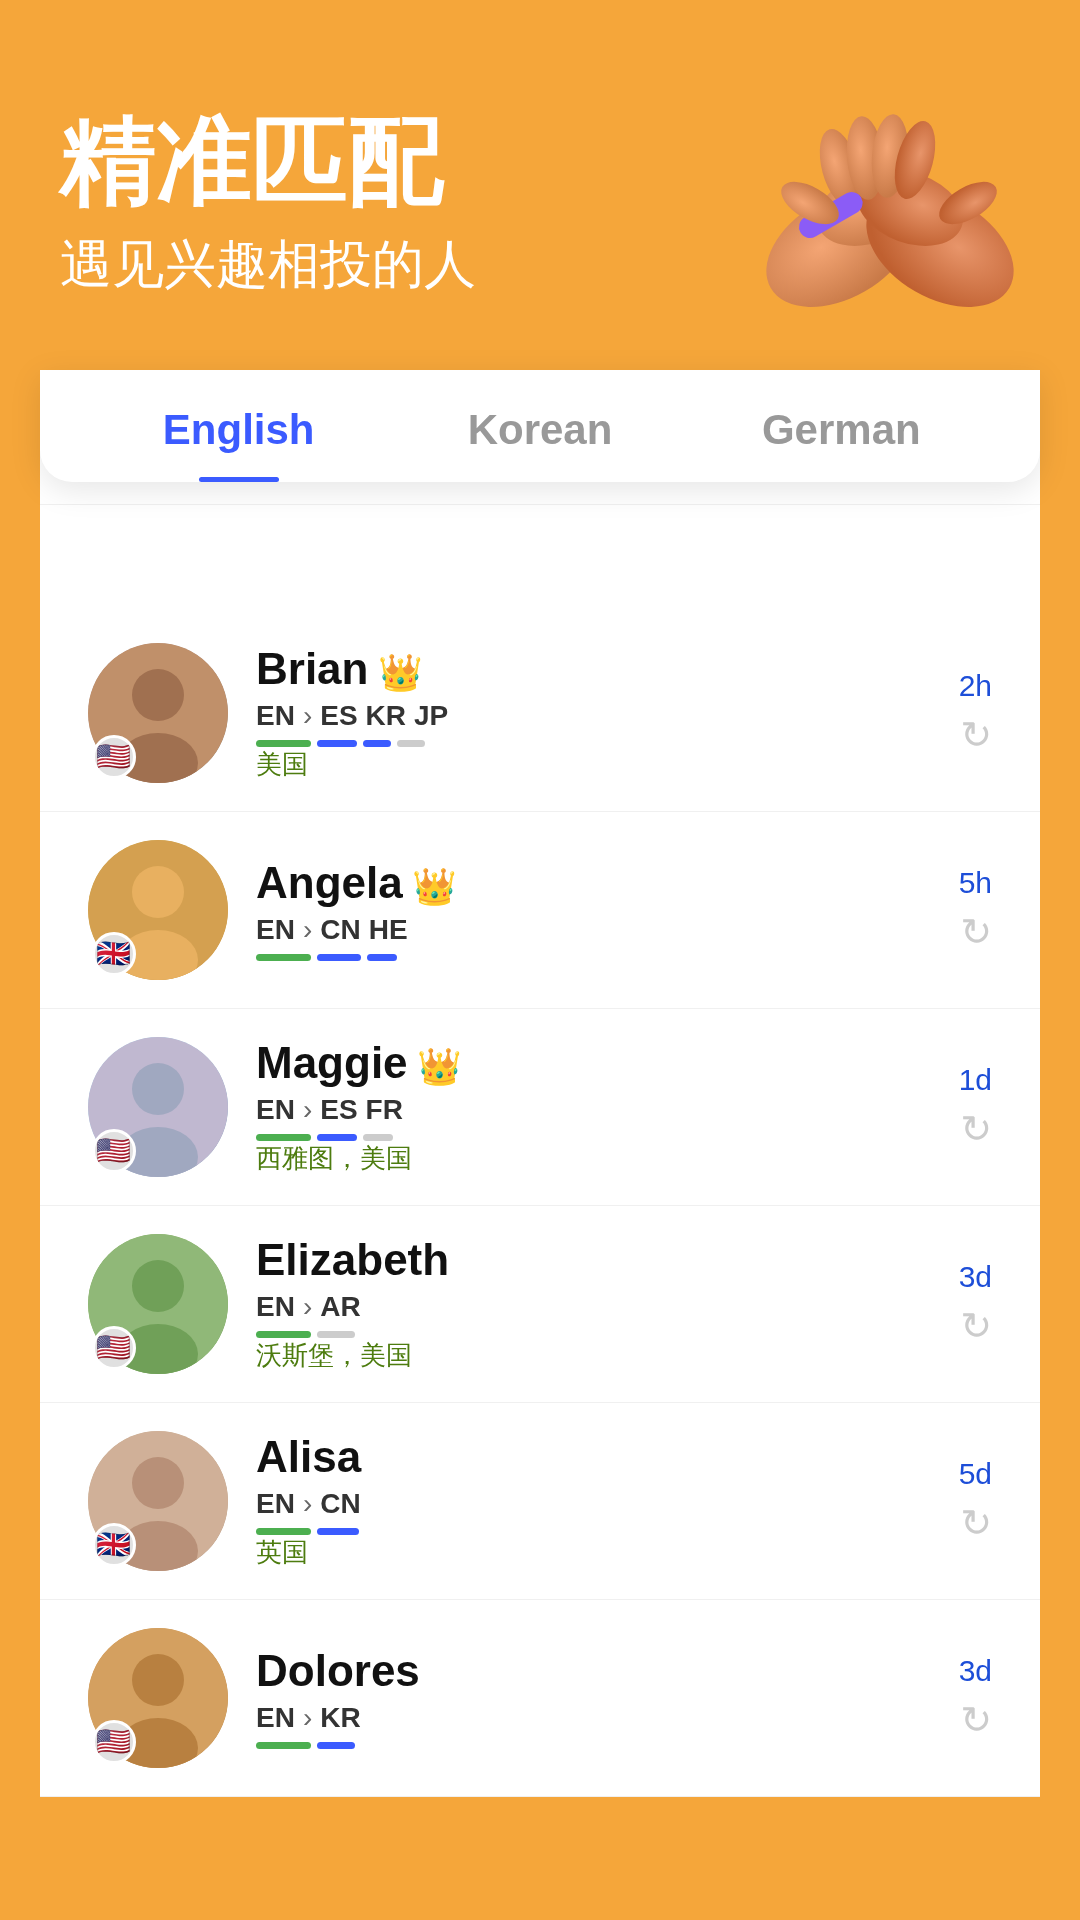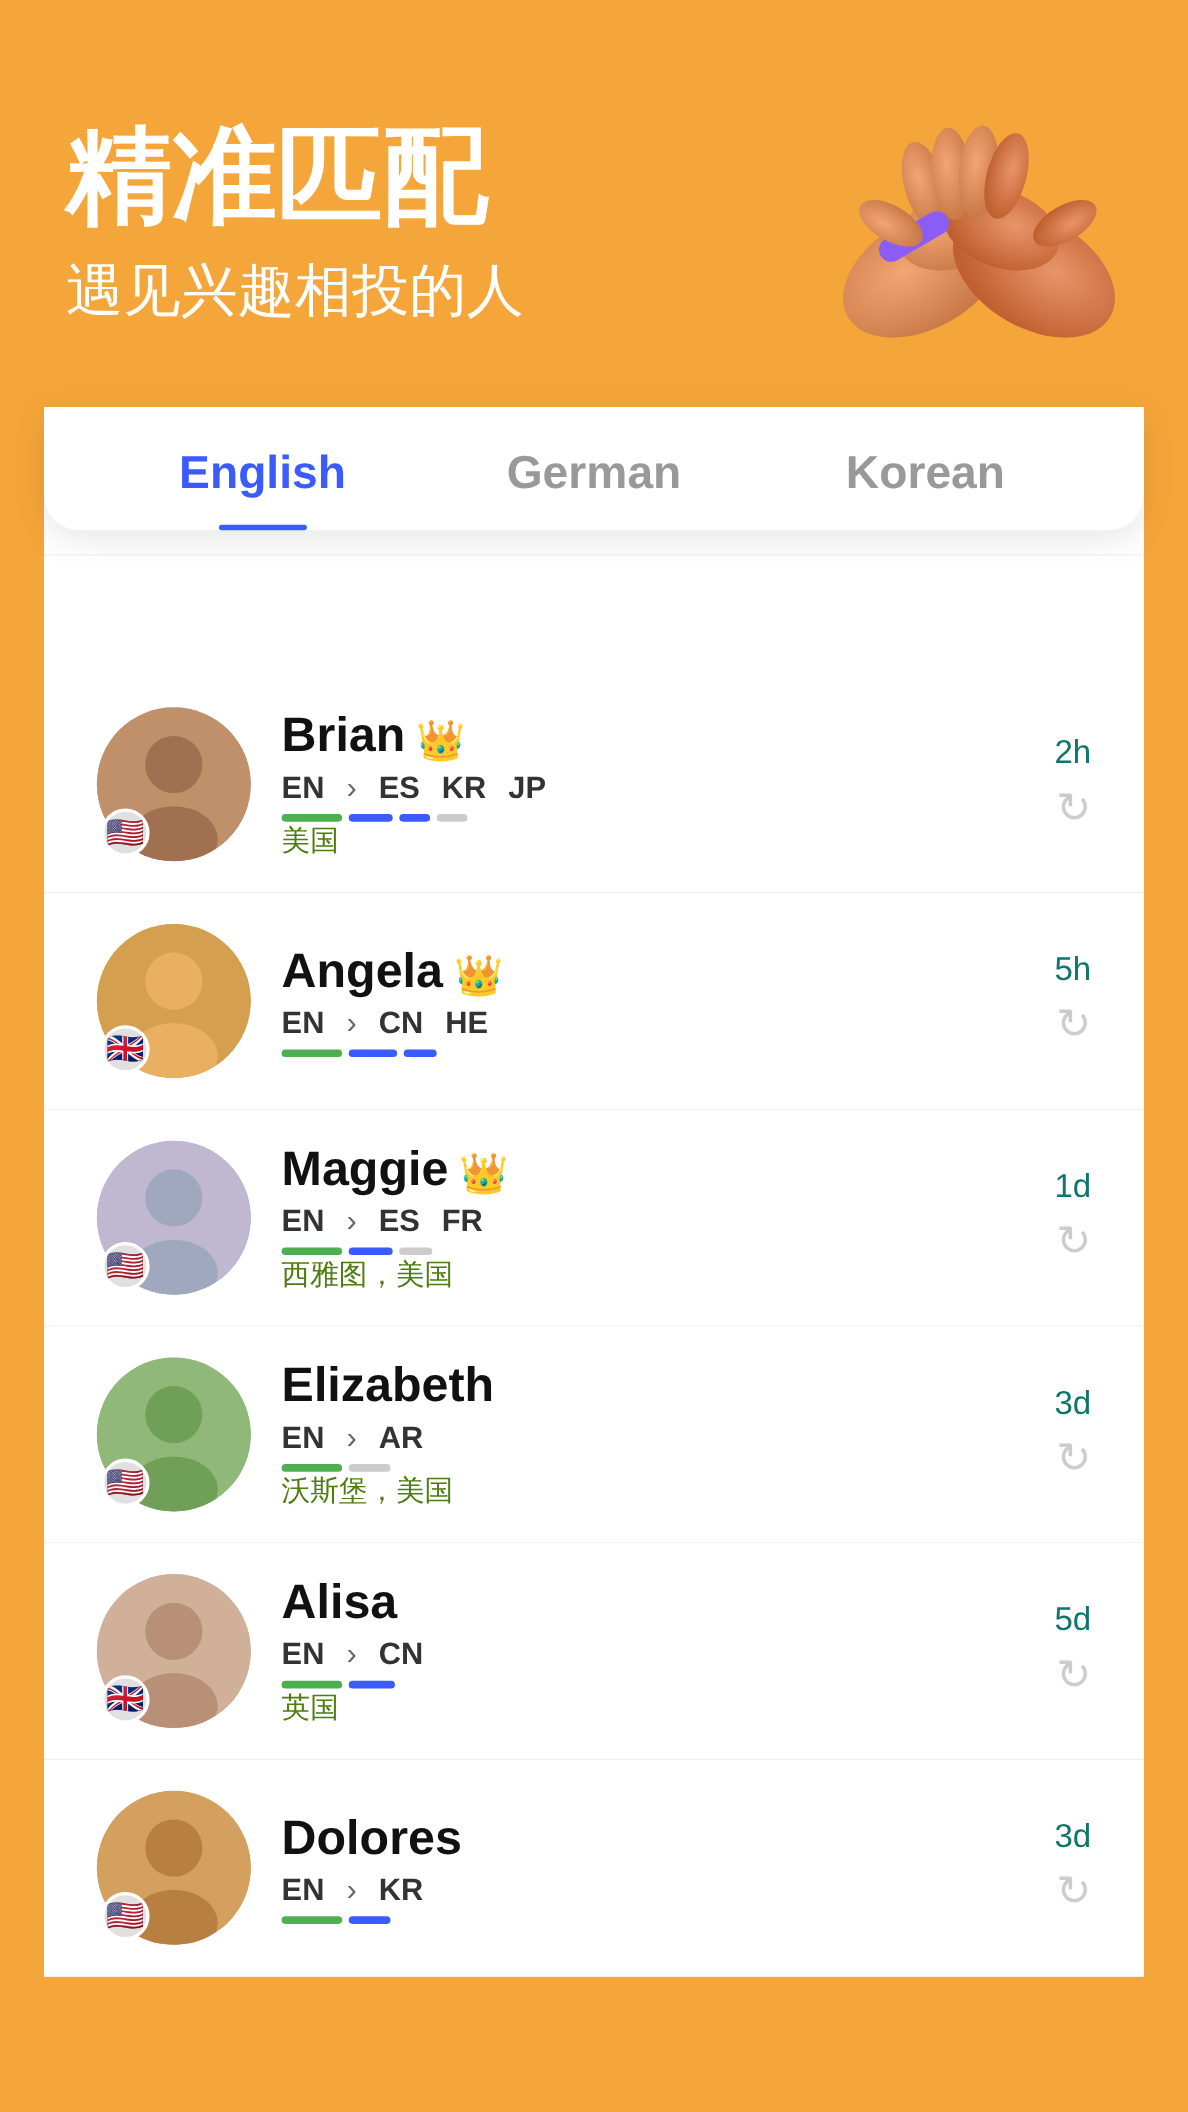--- a/index.html
+++ b/index.html
@@ -191,21 +191,21 @@
       font-weight: 700;
       color: #111;
     }
     .crown-icon {
       font-size: 36px;
     }
 
     .lang-row {
       display: flex;
       align-items: center;
-      gap: 20px;
+      gap: 8px;
       margin-bottom: 8px;
     }
     .lang-tag {
       font-size: 28px;
       font-weight: 600;
       color: #333;
     }
     .lang-arrow {
       font-size: 28px;
       color: #666;
@@ -230,21 +230,21 @@
 
     .user-meta {
       display: flex;
       flex-direction: column;
       align-items: flex-end;
       gap: 10px;
       flex-shrink: 0;
     }
     .time-ago {
       font-size: 30px;
-      color: #0f766e;
+      color: #1d4ed8;
     }
     .refresh-icon {
       font-size: 38px;
       color: #ccc;
     }
   </style>
 </head>
 <body>
 
 <div class="header">
@@ -293,24 +293,24 @@
       <span class="chevron-icon">▾</span>
     </div>
     <span class="search-icon">🔍</span>
   </div>
 
   <div class="lang-tabs">
     <div class="lang-tab active">
       <span>English</span>
     </div>
     <div class="lang-tab">
+      <span>Korean</span>
+    </div>
+    <div class="lang-tab">
       <span>German</span>
-    </div>
-    <div class="lang-tab">
-      <span>Korean</span>
     </div>
   </div>
 
   <div class="user-list" id="user-list">
       <div class="user-item">
     <div class="avatar-wrap">
       <div class="avatar-circle avatar-brian">
         <svg width="140" height="140" viewBox="0 0 140 140" xmlns="http://www.w3.org/2000/svg">
     <defs>
       <clipPath id="clip-Brian">

